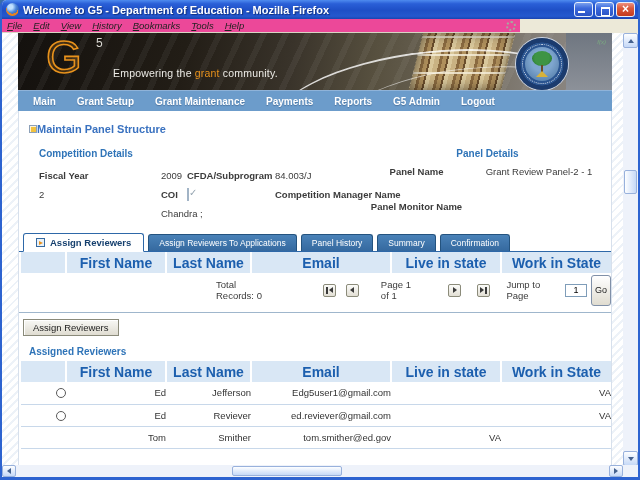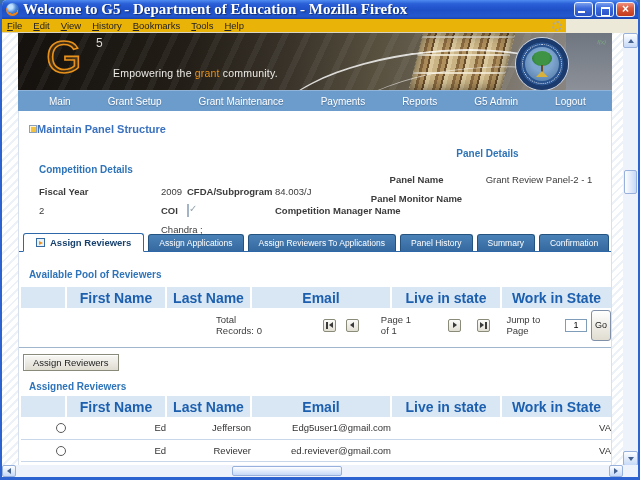--- a/index.html
+++ b/index.html
@@ -9,32 +9,32 @@
     border-radius:6px 6px 0 0;overflow:hidden;}
   
   .titlebar{position:absolute;left:-2px;top:0;width:640px;height:19px;
     background:linear-gradient(180deg,#4E8BEF 0%,#2A5FD7 20%,#1E4FC6 55%,#2458CE 85%,#1A44B0 100%);
     border-radius:6px 6px 0 0;display:flex;align-items:center;padding:0 4px;}
   .ff-icon{width:13px;height:13px;border-radius:50%;margin:0 4px 0 2px;flex:none;
     background:radial-gradient(circle at 35% 30%,#BFE0FF 0 18%,#4D86D8 45%,#1E4A94 90%);
     position:relative;overflow:hidden;}
   .ff-icon::after{content:"";position:absolute;left:-2px;top:5px;width:14px;height:9px;
     background:radial-gradient(circle at 60% 0%,transparent 0 45%,#E8821E 46% 75%,#B34A08 100%);}
-  .title-text{color:#FFFFFF;font-size:15px;font-weight:bold;text-shadow:1px 1px 1px #10307E;
-    flex:1;white-space:nowrap;overflow:hidden;font-family:Liberation Serif, serif;}
+  .title-text{color:#FFFFFF;font-size:11px;font-weight:bold;text-shadow:1px 1px 1px #10307E;
+    flex:1;white-space:nowrap;overflow:hidden;}
   .win-btns{display:flex;gap:2px;margin-right:1px;}
   .wbtn{width:19px;height:15px;border-radius:3px;border:1px solid #E6EEFB;position:relative;flex:none;}
   .wbtn.min,.wbtn.res{background:linear-gradient(180deg,#7AA0EE 0%,#3B69DC 40%,#2A53C4 100%);}
   .wbtn.close{background:linear-gradient(180deg,#EE9280 0%,#DA5A3C 40%,#C23A1E 100%);}
   .wbtn.min::after{content:"";position:absolute;left:3px;bottom:3px;width:7px;height:2px;background:#fff;}
   .wbtn.res::after{content:"";position:absolute;left:5px;top:4px;width:7px;height:6px;border:1px solid #fff;border-top-width:2px;background:transparent;}
   .wbtn.close::after{content:"\00D7";position:absolute;left:0;top:-1px;width:100%;text-align:center;color:#fff;font-size:12px;font-weight:bold;}
   
-  .menubar{position:absolute;left:0;top:19px;width:564px;height:14px;background:#eab308;
-    border-bottom:1px solid #D8D4C4;display:flex;align-items:center;padding-left:5px;gap:11px;}
+  .menubar{position:absolute;left:0;top:19px;width:518px;height:14px;background:#ec4899;
+    border-bottom:1px solid #D8D4C4;display:flex;align-items:center;padding-left:5px;gap:11px;font-style:italic;}
   .menu-item{font-size:9.5px;color:#222;white-space:nowrap;}
   .menu-item u{text-decoration:underline;}
   .throbber{position:absolute;right:4px;top:2px;width:10px;height:10px;border-radius:50%;
     border:2px dotted #A8A8A0;}
   
   .viewport{position:absolute;left:0;top:33px;width:621px;height:433px;overflow:hidden;
     background:repeating-linear-gradient(315deg,#EDF2F8 0 2px,#FFFFFF 2px 6px);}
   
   .banner{position:absolute;left:16px;top:0;width:594px;height:57px;overflow:hidden;
     background:linear-gradient(97deg,#14110E 0%,#221D16 28%,#39332A 46%,#57503F 60%,#6E6759 74%,#85807A 88%,#8E8A86 100%);}
@@ -64,37 +64,37 @@
   .seal .inner{position:absolute;inset:9px;border-radius:50%;
     background:radial-gradient(circle at 50% 40%,#7FA6CF 0 40%,#48729F 100%);}
   .seal .crown{position:absolute;left:16px;top:13px;width:20px;height:15px;border-radius:50%;
     background:radial-gradient(circle at 50% 45%,#3E9444 0 55%,#1F6B2A 100%);}
   .seal .trunk{position:absolute;left:25px;top:27px;width:2px;height:7px;background:#6B4A26;}
   .seal .base{position:absolute;left:20px;top:33px;width:0;height:0;
     border-left:6px solid transparent;border-right:6px solid transparent;border-bottom:6px solid #D8B23A;}
   
   .navbar{position:absolute;left:16px;top:57px;width:594px;height:21px;background:#6C9CCB;
     border-top:1px solid #8FB3D9;display:flex;align-items:center;gap:21px;padding-left:15px;}
-  .nav-item{color:#FFFFFF;font-size:10px;font-weight:normal;white-space:nowrap;text-shadow:0 1px 1px rgba(30,60,100,.4);margin-left:16px;}
+  .nav-item{color:#FFFFFF;font-size:10px;font-weight:bold;white-space:nowrap;text-shadow:0 1px 1px rgba(30,60,100,.4);}
   
   .page{position:absolute;left:16px;top:78px;width:594px;height:360px;background:#FFFFFF;
     border-left:1px solid #D7E0EC;border-right:1px solid #D7E0EC;}
   .page-title-row{margin:12px 0 0 10px;display:flex;align-items:center;}
   .title-glyph{width:8px;height:8px;background:#F2C23E;border:1px solid #8CA0B8;flex:none;
     box-shadow:inset 1px 1px 0 rgba(255,255,255,.8);}
   .page-title{font-size:11px;font-weight:bold;color:#3A72C0;}
   .details{position:relative;margin-top:13px;height:72px;}
   .sec-head{font-size:10px;font-weight:bold;color:#2F74B8;}
-  .comp{position:absolute;left:20px;top:16px;}
+  .comp{position:absolute;left:20px;top:0;}
   .panel{position:absolute;left:342px;top:0;text-align:center;}
   .fieldgrid{margin-top:11px;display:grid;grid-template-columns:122px 26px 88px 70px;
     row-gap:8px;font-size:9.5px;color:#3B3B3B;line-height:11px;}
   .fieldgrid .lbl{font-weight:bold;white-space:nowrap;}
-  .panelgrid{margin-top:15px;margin-left:8px;display:grid;grid-template-columns:95px 150px;
-    row-gap:8px;font-size:9.5px;color:#3B3B3B;line-height:11px;}
+  .panelgrid{margin-top:7px;margin-left:8px;display:grid;grid-template-columns:95px 150px;
+    row-gap:24px;font-size:9.5px;color:#3B3B3B;line-height:11px;}
   .panelgrid .lbl{font-weight:bold;white-space:nowrap;}
   .checkbox{width:12px;height:12px;border:1px solid #A2B4C6;background:#F4F4F0;position:relative;}
   .checkbox.checked::after{content:"\2713";position:absolute;left:1px;top:-2px;font-size:10px;color:#97A6B2;}
   
   .tabs{margin-top:13px;padding-left:4px;display:flex;gap:4px;align-items:flex-end;
     border-bottom:1px solid #2E68A8;height:19px;}
   .tab{height:17px;display:flex;align-items:center;padding:0 10px;border:1px solid #24537F;border-bottom:none;
     border-radius:3px 3px 0 0;background:linear-gradient(180deg,#4A82B8,#35699F);
     color:#FFFFFF;font-size:8.5px;white-space:nowrap;}
   .tab.active{background:#FFFFFF;border:1px solid #2E68A8;border-bottom:1px solid #FFFFFF;
@@ -236,37 +236,33 @@
           </div>
         </div>
       </div>
 
       <div class="tabs">
         <div class="tab active">
           <span class="tab-glyph"></span>
           <span>Assign Reviewers</span>
         </div>
         <div class="tab">
-            <span>Assign Applications</span>
-          </div>
-        <div class="tab">
             <span>Assign Reviewers To Applications</span>
           </div>
         <div class="tab">
             <span>Panel History</span>
           </div>
         <div class="tab">
             <span>Summary</span>
           </div>
         <div class="tab">
             <span>Confirmation</span>
           </div>
       </div>
 
-      <div class="sec-head list-head">Available Pool of Reviewers</div>
 
       <table class="grid">
         <colgroup>
             <col class="c0">
             <col class="c1">
             <col class="c2">
             <col class="c3">
             <col class="c4">
             <col class="c5">
           </colgroup>

